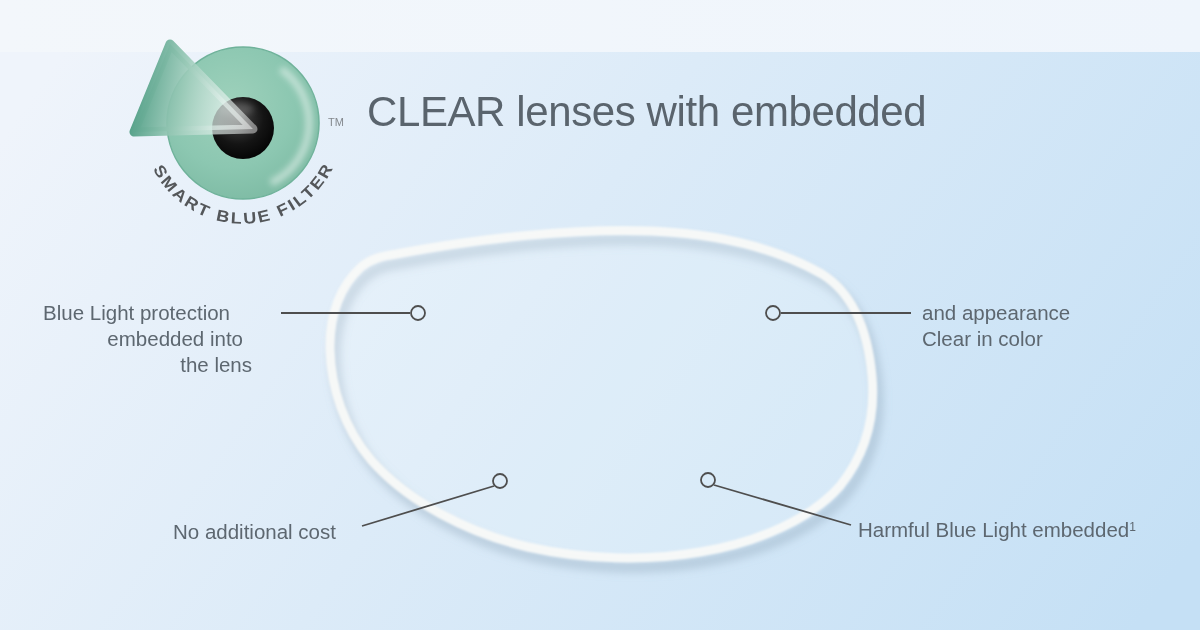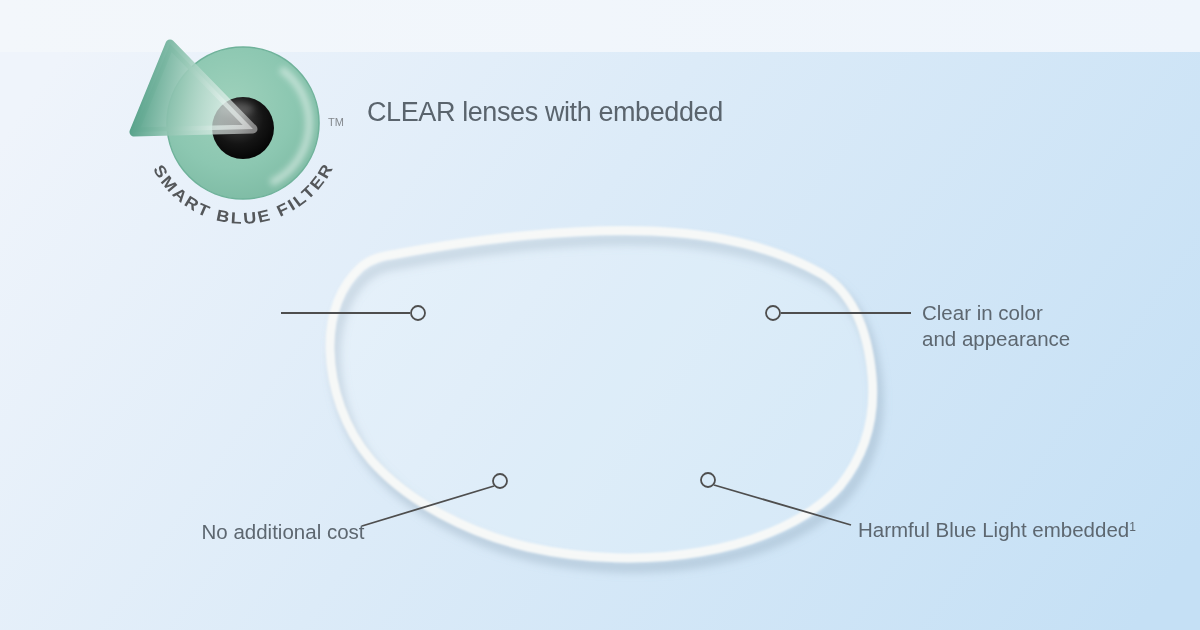--- a/index.html
+++ b/index.html
@@ -9,28 +9,28 @@
     background:linear-gradient(125deg,#eff4fb 6%,#dcebf8 45%,#c5e0f5 96%);
   }
   .bg-strip{
     position:absolute;left:0;top:0;width:1200px;height:52px;
     background:linear-gradient(90deg,#f3f7fb,#eff5fc);
   }
   .lens-layer{position:absolute;left:0;top:0;width:1200px;height:630px;}
   .logo{position:absolute;left:118px;top:26px;width:240px;height:215px;}
   .headline{
     position:absolute;left:367px;top:91px;width:640px;
-    color:#5a646d;font-size:27px;line-height:42px;letter-spacing:-0.4px;font-weight:400;
+    color:#5a646d;font-size:42px;line-height:42px;letter-spacing:-0.4px;font-weight:400;
   }
   .callout{position:absolute;color:#5d6770;font-size:20.5px;line-height:26px;}
   .co-embedded{left:40px;top:300px;width:212px;text-align:right;}
   .co-embedded .l1{margin-right:22px;}
   .co-embedded .l2{margin-right:9px;}
   .co-clear{left:922px;top:300px;width:220px;text-align:left;}
-  .co-cost{left:173px;top:519px;width:220px;text-align:center;}
+  .co-cost{left:173px;top:519px;width:220px;text-align:left;}
   .co-reduces{left:858px;top:514px;width:280px;text-align:left;}
   .co-reduces sup{font-size:12px;vertical-align:6px;}
 </style>
 </head>
 <body>
 
 <div class="stage">
 
   <div class="bg-strip"></div>
 
@@ -98,24 +98,29 @@
       <textPath href="#brandArc" startOffset="0" textLength="224" lengthAdjust="spacingAndGlyphs">SMART BLUE FILTER</textPath>
     </text>
 
     <text x="210" y="100" font-family="Liberation Sans, sans-serif" font-size="11" fill="#84898e">TM</text>
   </svg>
 
   <div class="headline">
     <div>CLEAR lenses with embedded</div>
   </div>
 
+  <div class="callout co-embedded">
+    <div class="l1">Blue Light protection</div>
+    <div class="l2">embedded into</div>
+    <div class="l3">the lens</div>
+  </div>
 
   <div class="callout co-clear">
+    <div>and appearance</div>
     <div>Clear in color</div>
-    <div>and appearance</div>
   </div>
 
   <div class="callout co-cost">
     <div>No additional cost</div>
   </div>
 
   <div class="callout co-reduces">
     <div><span>Harmful Blue Light embedded</span><sup>1</sup></div>
   </div>
 

